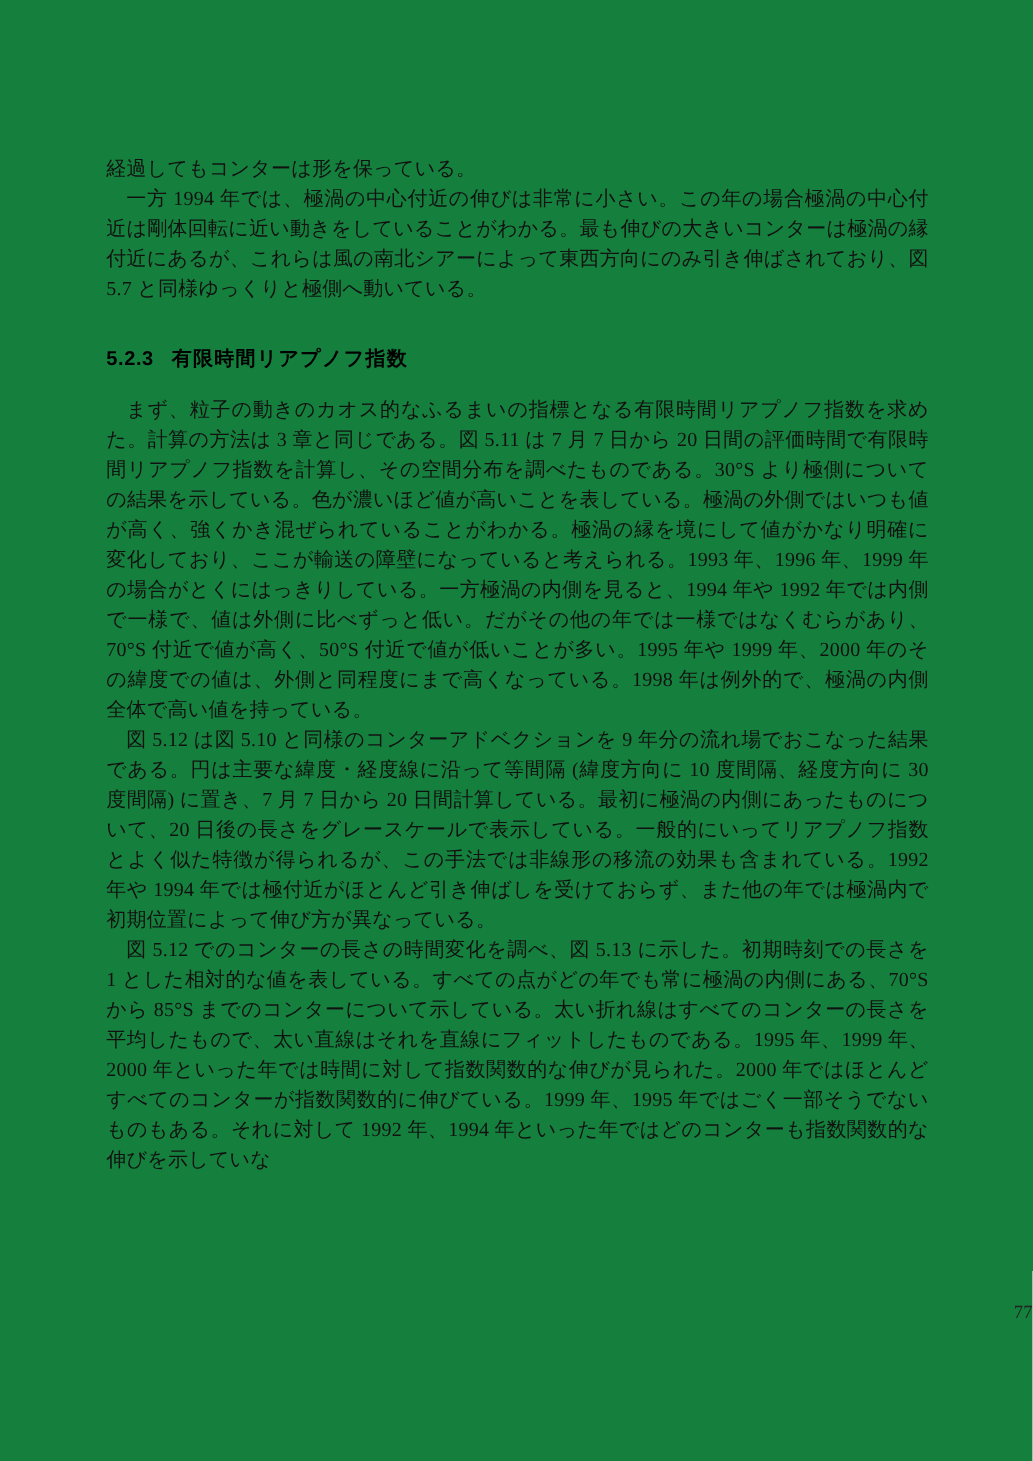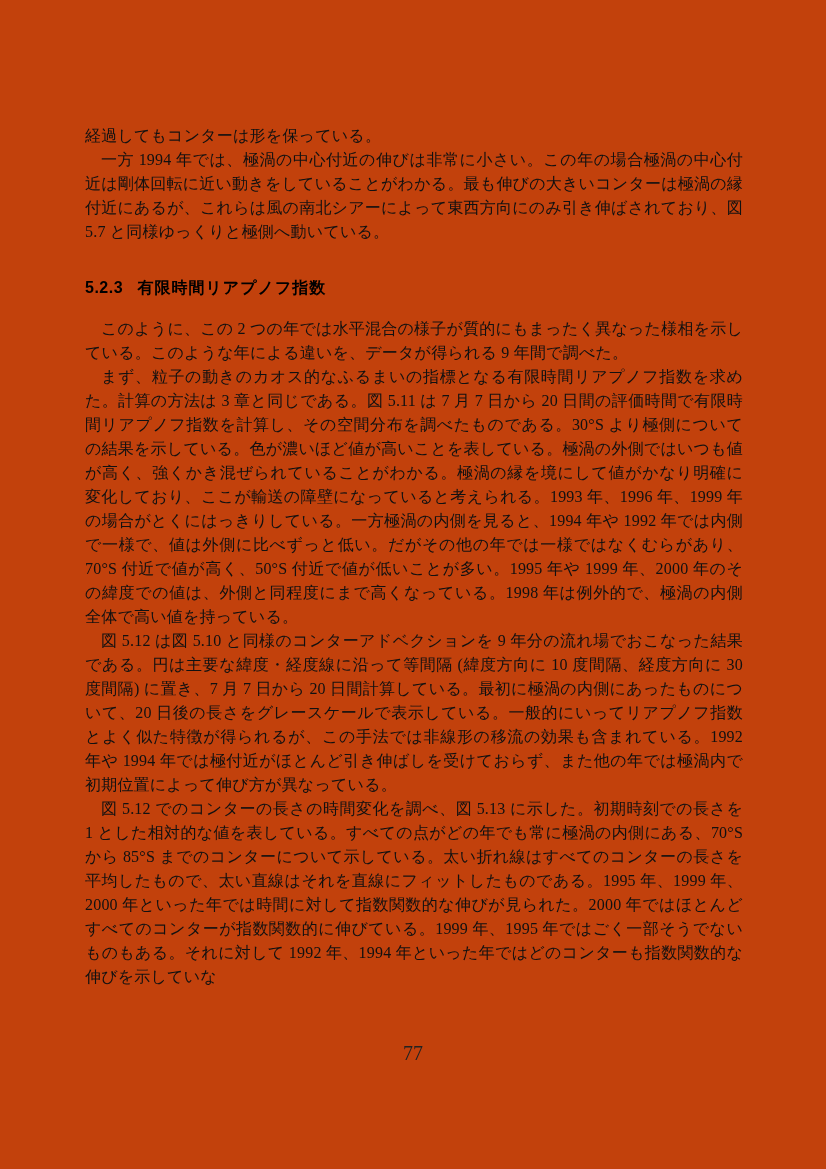--- a/index.html
+++ b/index.html
@@ -4,21 +4,21 @@
 <style>
   html, body {
     margin: 0;
     padding: 0;
     background: #ffffff;
   }
   .page {
     position: relative;
     width: 826px;
     height: 1169px;
-    background: #c2410c;
+    background: #15803d;
     overflow: hidden;
     font-family: "Liberation Serif", serif;
     color: #111111;
   }
   .content {
     position: absolute;
     left: 85px;
     top: 124px;
     width: 658px;
   }
@@ -46,33 +46,32 @@
     letter-spacing: 0.5px;
   }
   .content h2 .sec-title {
     letter-spacing: 1px;
   }
   .page-number {
     position: absolute;
     left: 0;
     right: 0;
     top: 1042px;
-    text-align: center;
+    text-align: right;
     font-family: "Liberation Serif", serif;
-    font-size: 20px;
+    font-size: 15px;
     color: #222222;
   }
 </style>
 </head>
 <body>
 
 <div class="page">
   <main class="content">
       <p class="">経過してもコンターは形を保っている。</p>
       <p class="indent">一方 1994 年では、極渦の中心付近の伸びは非常に小さい。この年の場合極渦の中心付近は剛体回転に近い動きをしていることがわかる。最も伸びの大きいコンターは極渦の縁付近にあるが、これらは風の南北シアーによって東西方向にのみ引き伸ばされており、図 5.7 と同様ゆっくりと極側へ動いている。</p>
       <h2><span class="sec-num">5.2.3</span><span class="sec-title">有限時間リアプノフ指数</span></h2>
-      <p class="indent">このように、この 2 つの年では水平混合の様子が質的にもまったく異なった様相を示している。このような年による違いを、データが得られる 9 年間で調べた。</p>
       <p class="indent">まず、粒子の動きのカオス的なふるまいの指標となる有限時間リアプノフ指数を求めた。計算の方法は 3 章と同じである。図 5.11 は 7 月 7 日から 20 日間の評価時間で有限時間リアプノフ指数を計算し、その空間分布を調べたものである。30°S より極側についての結果を示している。色が濃いほど値が高いことを表している。極渦の外側ではいつも値が高く、強くかき混ぜられていることがわかる。極渦の縁を境にして値がかなり明確に変化しており、ここが輸送の障壁になっていると考えられる。1993 年、1996 年、1999 年の場合がとくにはっきりしている。一方極渦の内側を見ると、1994 年や 1992 年では内側で一様で、値は外側に比べずっと低い。だがその他の年では一様ではなくむらがあり、70°S 付近で値が高く、50°S 付近で値が低いことが多い。1995 年や 1999 年、2000 年のその緯度での値は、外側と同程度にまで高くなっている。1998 年は例外的で、極渦の内側全体で高い値を持っている。</p>
       <p class="indent">図 5.12 は図 5.10 と同様のコンターアドベクションを 9 年分の流れ場でおこなった結果である。円は主要な緯度・経度線に沿って等間隔 (緯度方向に 10 度間隔、経度方向に 30 度間隔) に置き、7 月 7 日から 20 日間計算している。最初に極渦の内側にあったものについて、20 日後の長さをグレースケールで表示している。一般的にいってリアプノフ指数とよく似た特徴が得られるが、この手法では非線形の移流の効果も含まれている。1992 年や 1994 年では極付近がほとんど引き伸ばしを受けておらず、また他の年では極渦内で初期位置によって伸び方が異なっている。</p>
       <p class="indent">図 5.12 でのコンターの長さの時間変化を調べ、図 5.13 に示した。初期時刻での長さを 1 とした相対的な値を表している。すべての点がどの年でも常に極渦の内側にある、70°S から 85°S までのコンターについて示している。太い折れ線はすべてのコンターの長さを平均したもので、太い直線はそれを直線にフィットしたものである。1995 年、1999 年、2000 年といった年では時間に対して指数関数的な伸びが見られた。2000 年ではほとんどすべてのコンターが指数関数的に伸びている。1999 年、1995 年ではごく一部そうでないものもある。それに対して 1992 年、1994 年といった年ではどのコンターも指数関数的な伸びを示していな</p>
     </main>
   <div class="page-number">77</div>
 </div>
 
 </body></html>

